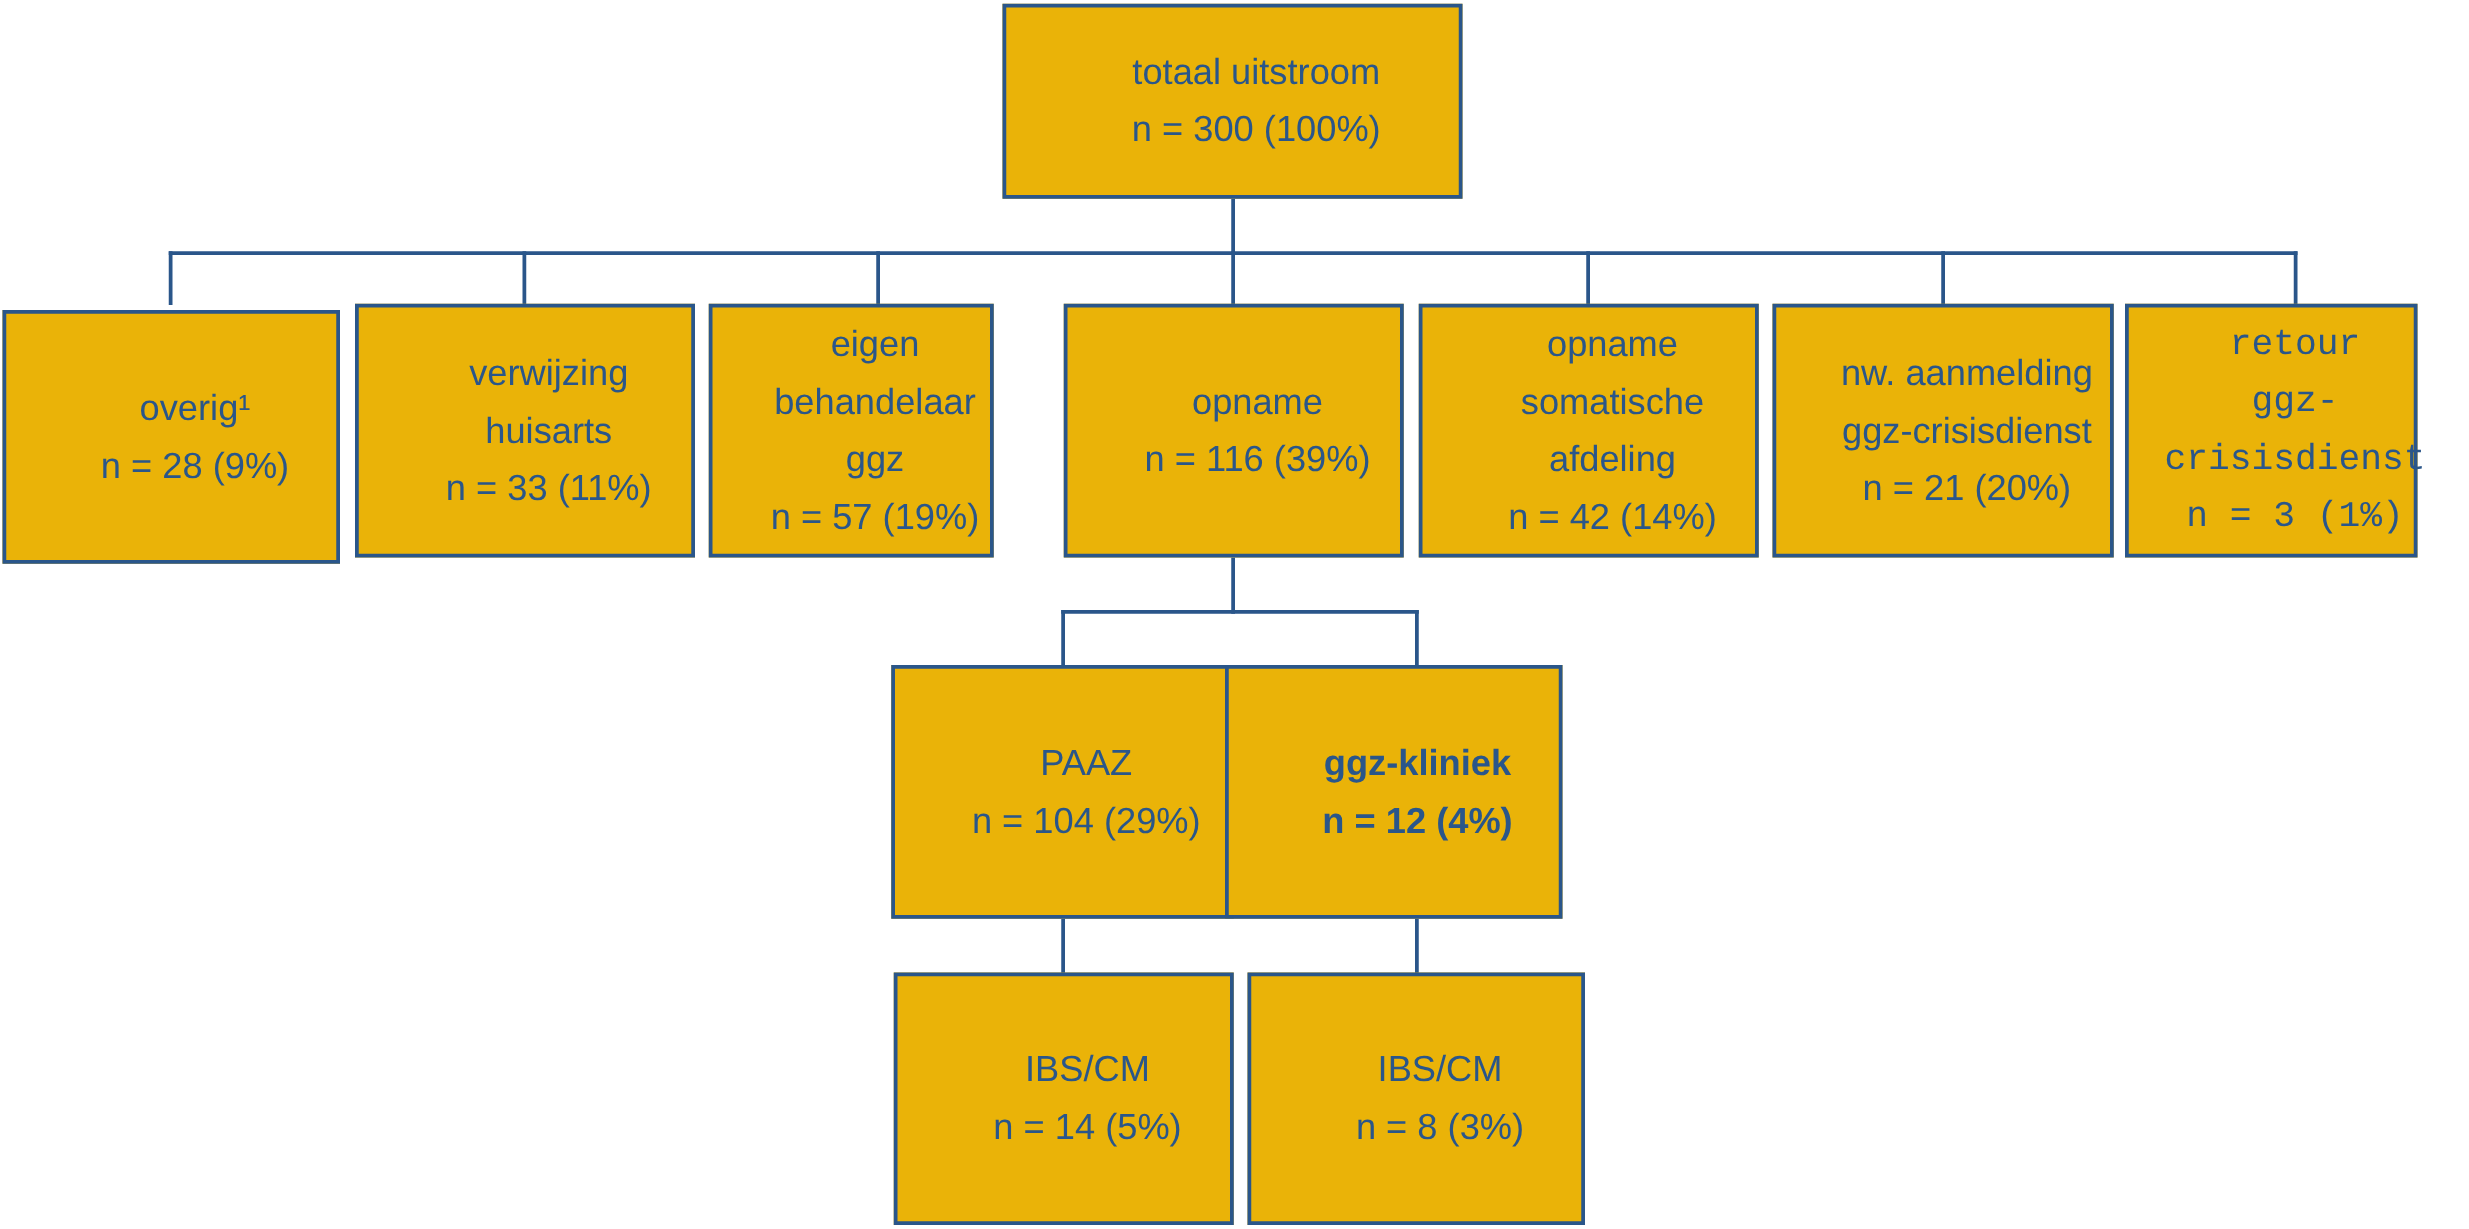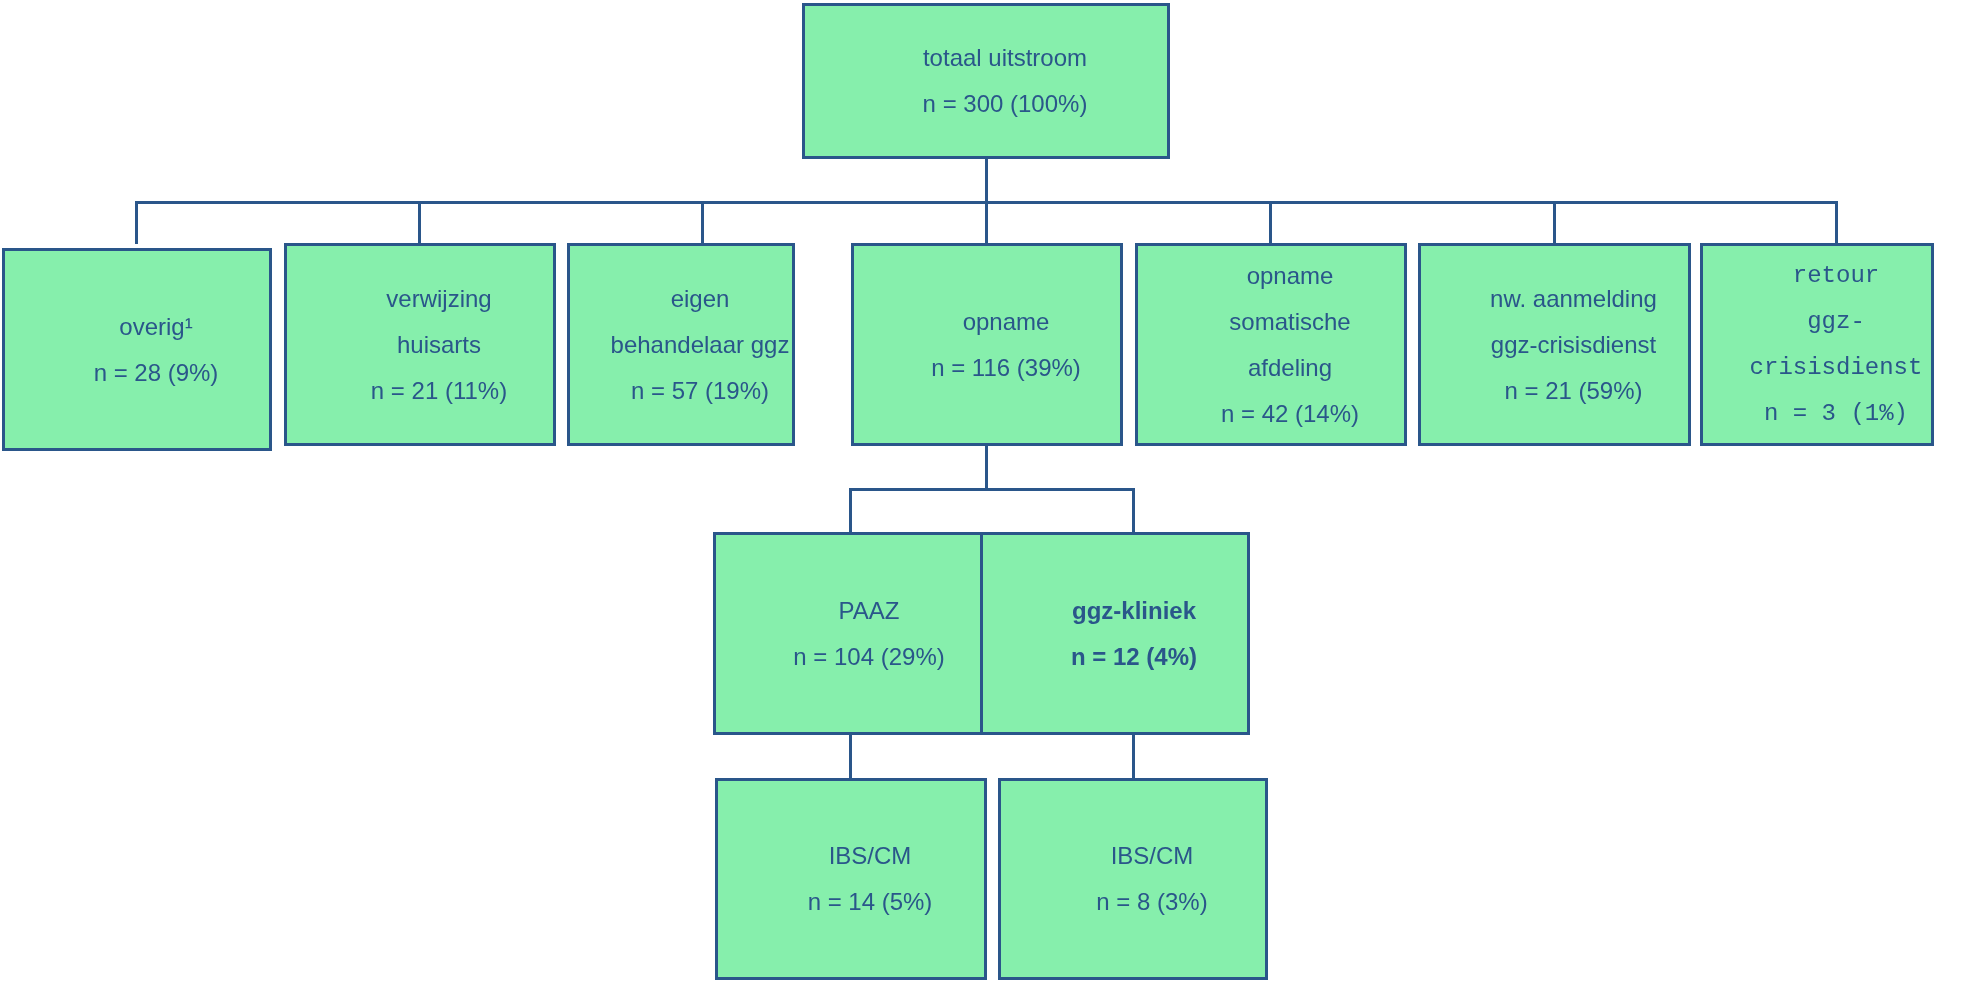--- a/index.html
+++ b/index.html
@@ -16,27 +16,27 @@
     position: absolute;
     left: 0; top: 0;
     width: 1975px;
     height: 983px;
     background: #ffffff;
   }
   .node {
     position: absolute;
     box-sizing: border-box;
     border: 3px solid var(--accent);
-    background: #86efac;
+    background: #eab308;
     color: var(--accent);
     display: flex;
     align-items: center;
     justify-content: center;
     text-align: center;
-    font-size: 24px;
+    font-size: 29px;
     line-height: 46px;
     white-space: pre-line;
     z-index: 2;
     padding-left: 38px;
   }
   .conn {
     position: absolute;
     background: var(--accent);
     z-index: 1;
   }
@@ -65,37 +65,37 @@
   <div class="conn" style="left:1132px; top:735px; width:3px; height:45px;"></div>
 
   <div class="node" style="left:802px; top:3px; width:368px; height:156px;">totaal uitstroom
 n = 300 (100%)</div>
 
   <div class="node" style="left:2px; top:248px; width:270px; height:203px;">overig¹
 n = 28 (9%)</div>
 
   <div class="node" style="left:284px; top:243px; width:272px; height:203px;">verwijzing
 huisarts
-n = 21 (11%)</div>
+n = 33 (11%)</div>
 
   <div class="node" style="left:567px; top:243px; width:228px; height:203px;">eigen
 behandelaar ggz
 n = 57 (19%)</div>
 
   <div class="node" style="left:851px; top:243px; width:272px; height:203px;">opname
 n = 116 (39%)</div>
 
   <div class="node" style="left:1135px; top:243px; width:272px; height:203px;">opname
 somatische
 afdeling
 n = 42 (14%)</div>
 
   <div class="node" style="left:1418px; top:243px; width:273px; height:203px;">nw. aanmelding
 ggz-crisisdienst
-n = 21 (59%)</div>
+n = 21 (20%)</div>
 
   <div class="node" style="left:1700px; top:243px; width:234px; height:203px;font-family:Liberation Mono, monospace;">retour
 ggz-crisisdienst
 n = 3 (1%)</div>
 
   <div class="node" style="left:713px; top:532px; width:274px; height:203px;">PAAZ
 n = 104 (29%)</div>
 
   <div class="node" style="left:980px; top:532px; width:270px; height:203px;font-weight:bold;">ggz-kliniek
 n = 12 (4%)</div>

